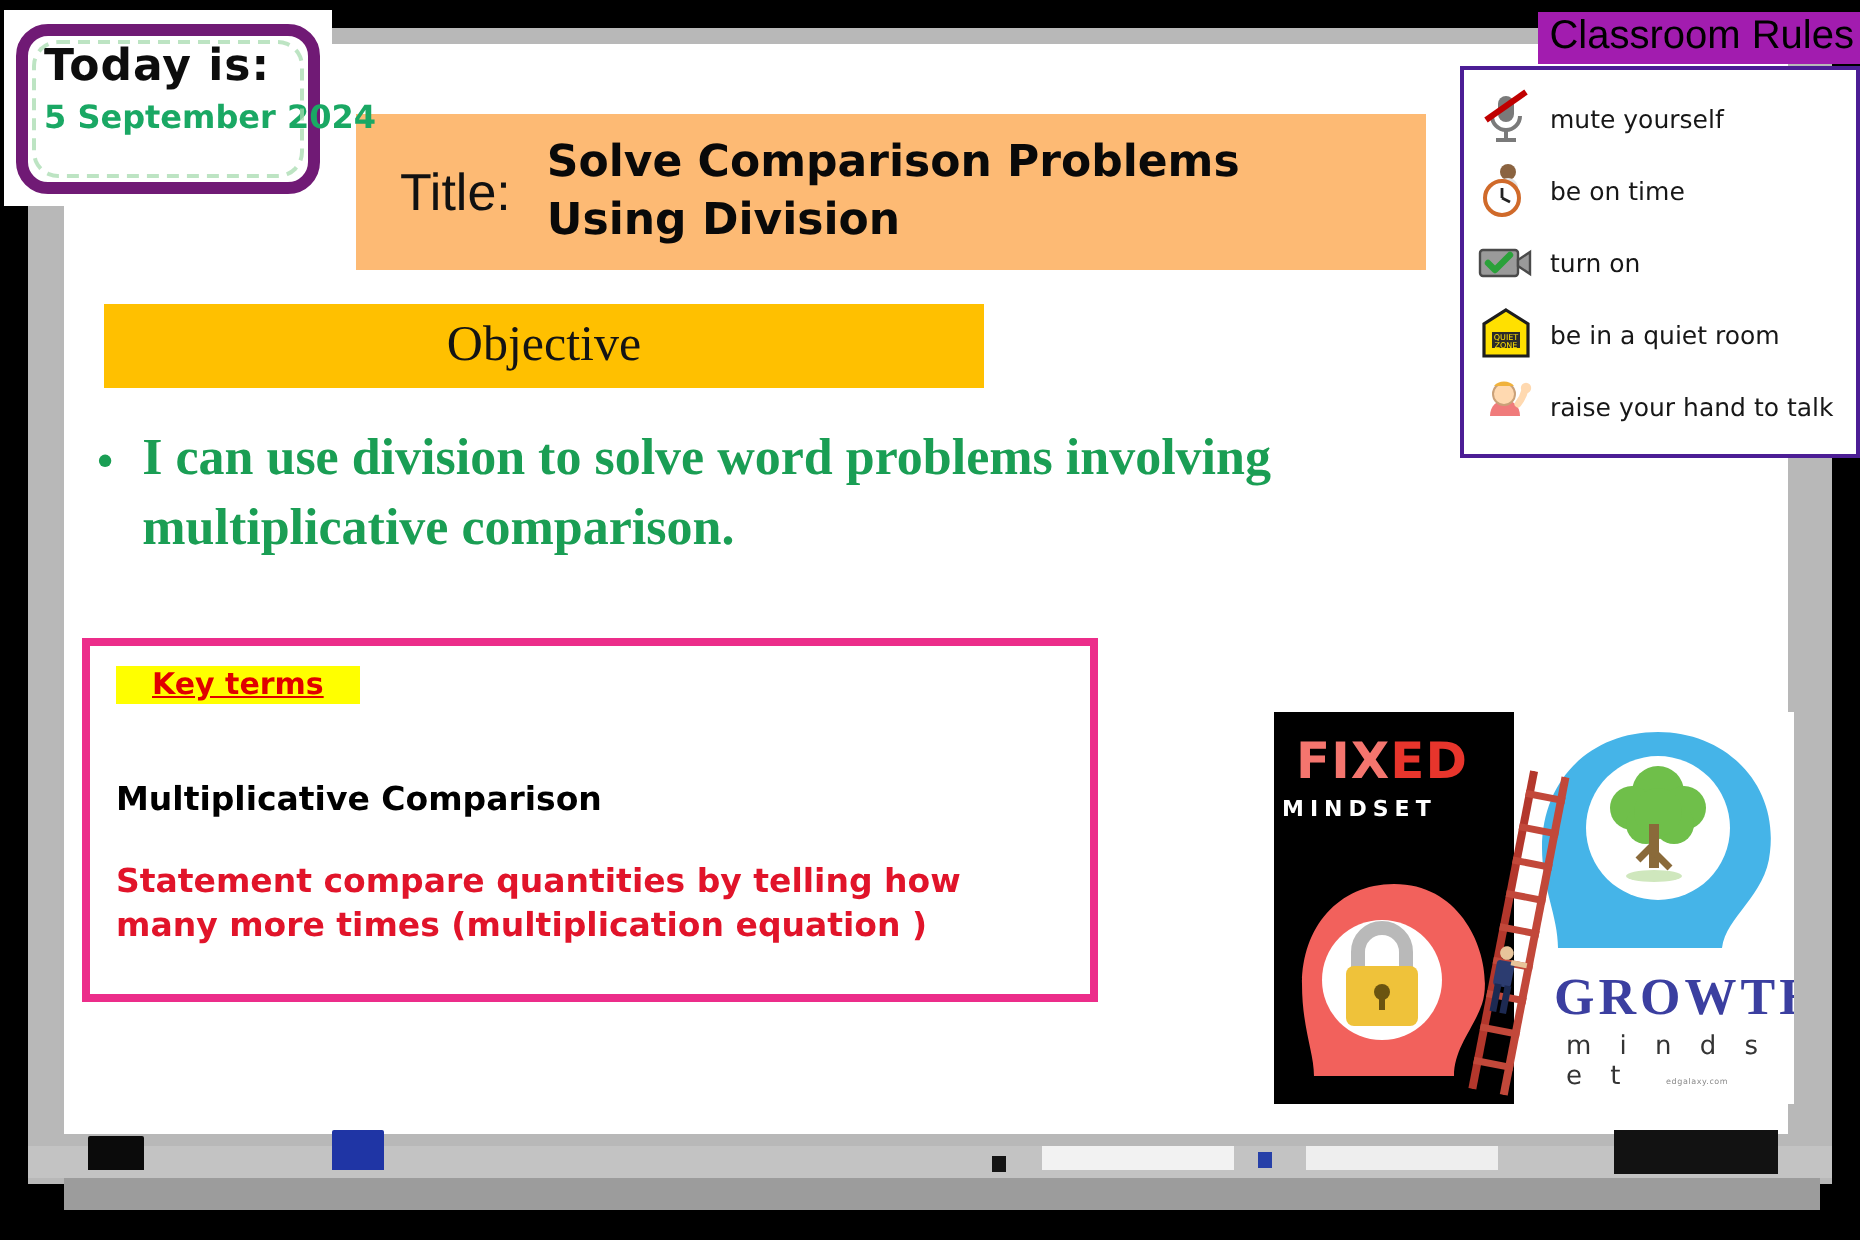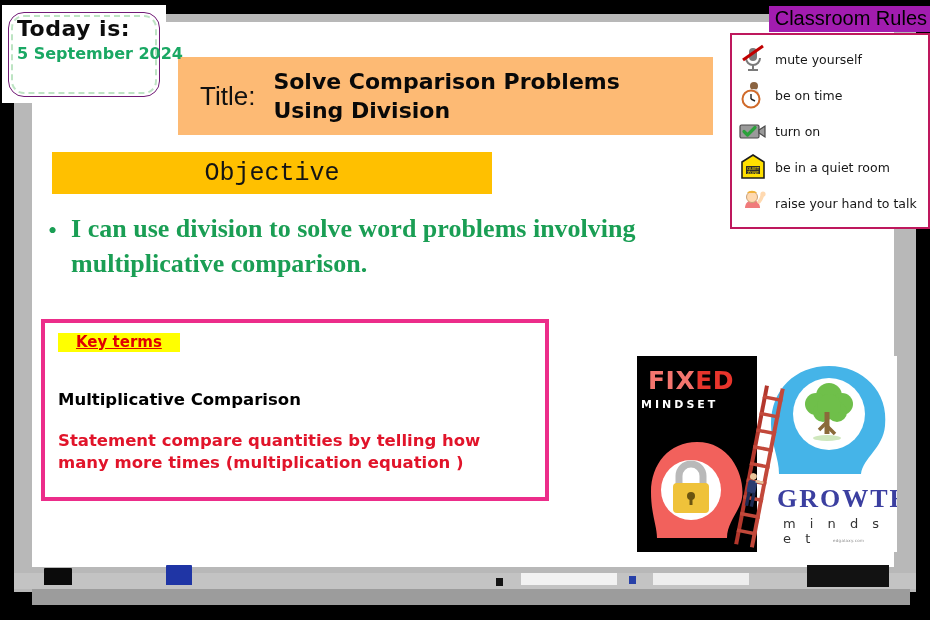--- a/index.html
+++ b/index.html
@@ -51,21 +51,21 @@
     position: absolute;
     left: 2px; top: 5px;
     width: 164px; height: 98px;
     background: #ffffff;
     padding: 7px 6px 6px 6px;
     z-index: 40;
   }
   .today-inner {
     position: relative;
     width: 100%; height: 100%;
-    border: 1px solid #701a75;
+    border: 6px solid #701a75;
     border-radius: 16px;
     background: #ffffff;
     padding: 4px 8px;
   }
   .today-inner::after{
     content:"";
     position:absolute; left:2px; top:2px; right:2px; bottom:2px;
     border: 2px dashed #a8dcb0;
     border-radius: 13px;
     pointer-events:none;
@@ -100,21 +100,21 @@
     padding: 1px 3px 2px 6px;
     white-space: nowrap;
     z-index: 45;
     line-height: 1.15;
   }
   .rules-box {
     position: absolute;
     right: 0px; top: 33px;
     width: 200px; height: 196px;
     background: #ffffff;
-    border: 2px solid #be185d;
+    border: 2px solid #4c1d95;
     z-index: 44;
     padding: 6px 4px 4px 6px;
   }
   .rule-row {
     display: flex;
     align-items: center;
     height: 36px;
     gap: 7px;
   }
   .rule-icon { width: 30px; height: 30px; flex: 0 0 30px; position: relative; }
@@ -155,21 +155,21 @@
     position: absolute;
     left: 52px; top: 152px;
     width: 440px; height: 42px;
     background: #ffc000;
     display: flex;
     align-items: center;
     justify-content: center;
     z-index: 20;
   }
   .objective-text {
-    font-family: Liberation Mono, monospace;
+    font-family: Liberation Serif, serif;
     font-size: 25px;
     color: #141414;
   }
 
   
   .objective-point {
     position: absolute;
     left: 48px; top: 212px;
     width: 725px;
     display: flex;

